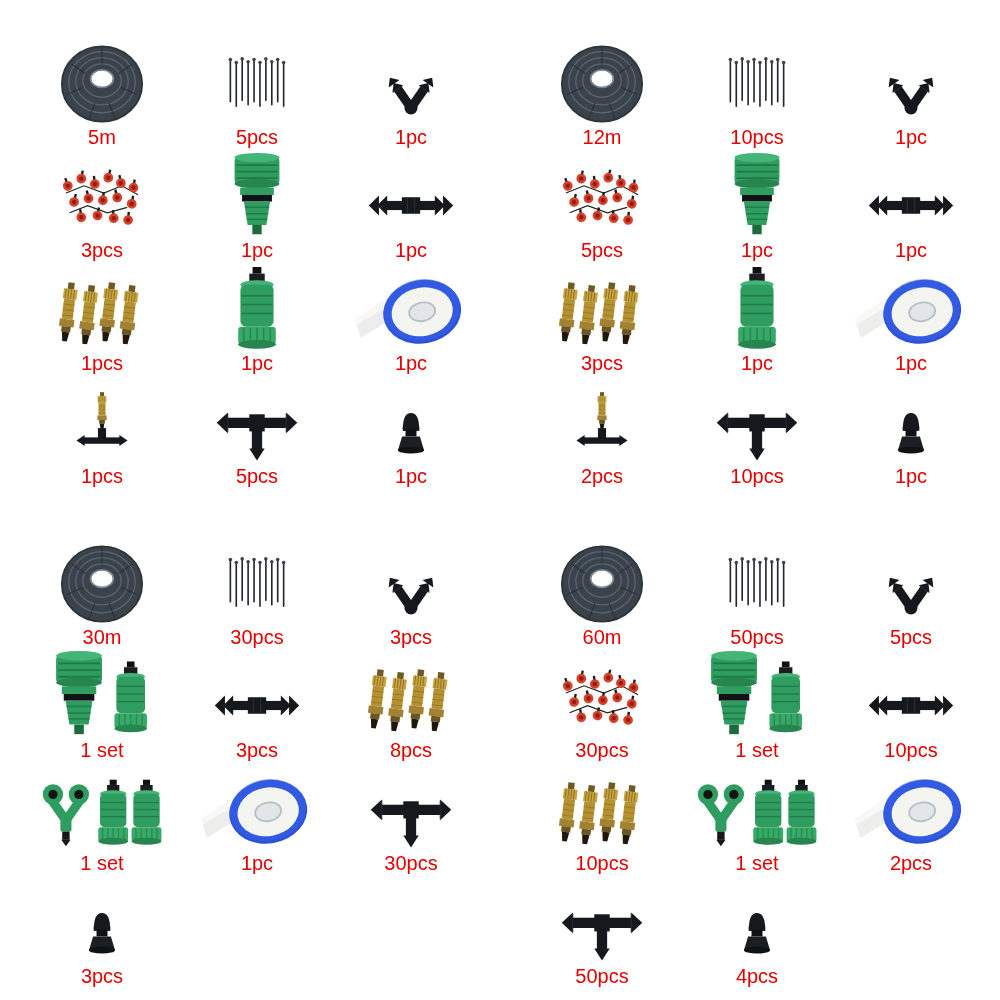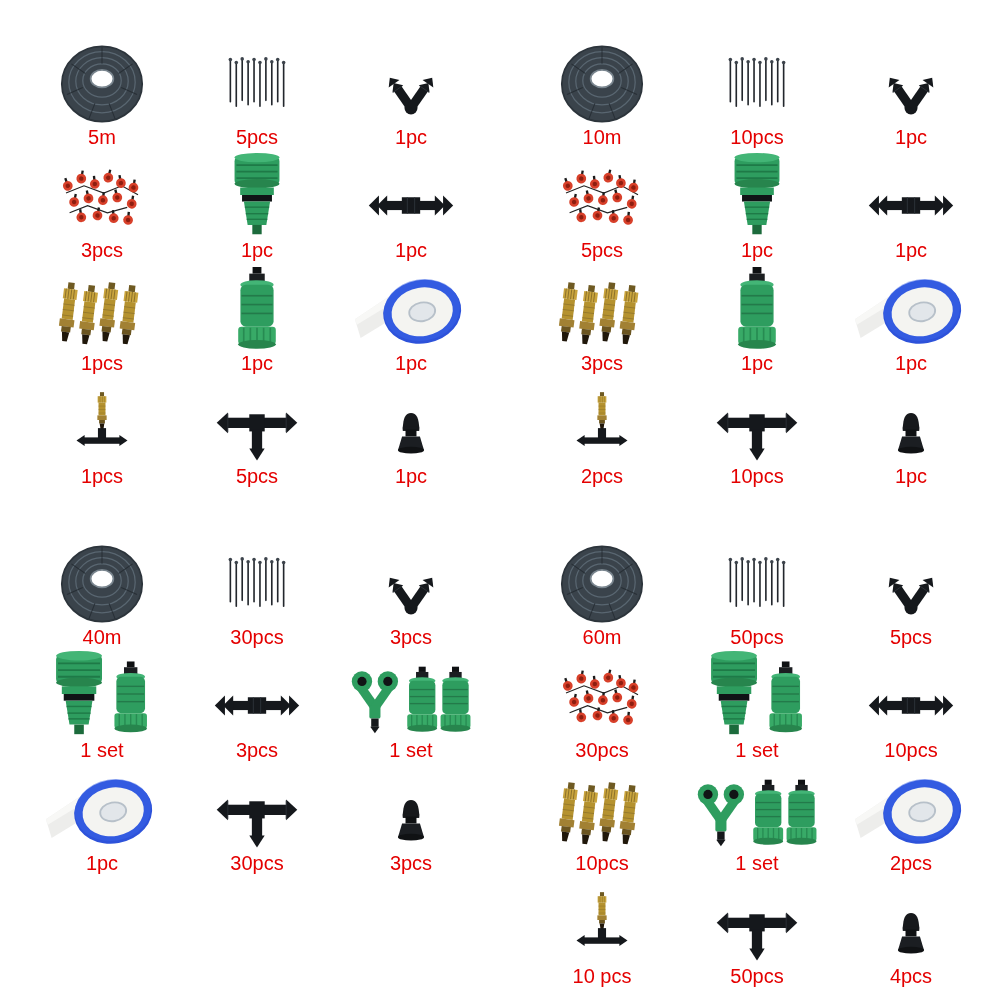--- a/index.html
+++ b/index.html
@@ -387,21 +387,21 @@
         <div class="qty">1pc</div>
       </div>
     </div>
     <div class="kit">
       <div class="cell">
         <div>
           <svg class="icon icon-hose-coil">
             <use href="#sym-hose-coil"></use>
           </svg>
         </div>
-        <div class="qty">10m</div>
+        <div class="qty">12m</div>
       </div>
       <div class="cell">
         <div>
           <svg class="icon icon-drip-stakes">
             <use href="#sym-drip-stakes"></use>
           </svg>
         </div>
         <div class="qty">10pcs</div>
       </div>
       <div class="cell">
@@ -485,21 +485,21 @@
         <div class="qty">1pc</div>
       </div>
     </div>
     <div class="kit">
       <div class="cell">
         <div>
           <svg class="icon icon-hose-coil">
             <use href="#sym-hose-coil"></use>
           </svg>
         </div>
-        <div class="qty">40m</div>
+        <div class="qty">30m</div>
       </div>
       <div class="cell">
         <div>
           <svg class="icon icon-drip-stakes">
             <use href="#sym-drip-stakes"></use>
           </svg>
         </div>
         <div class="qty">30pcs</div>
       </div>
       <div class="cell">
@@ -521,20 +521,28 @@
       <div class="cell">
         <div>
           <svg class="icon icon-barb-straight-connector">
             <use href="#sym-barb-straight-connector"></use>
           </svg>
         </div>
         <div class="qty">3pcs</div>
       </div>
       <div class="cell">
         <div>
+          <svg class="icon icon-brass-misting-nozzles">
+            <use href="#sym-brass-misting-nozzles"></use>
+          </svg>
+        </div>
+        <div class="qty">8pcs</div>
+      </div>
+      <div class="cell">
+        <div>
           <svg class="icon icon-y-connector-set">
             <use href="#sym-y-connector-set"></use>
           </svg>
         </div>
         <div class="qty">1 set</div>
       </div>
       <div class="cell">
         <div>
           <svg class="icon icon-teflon-tape">
             <use href="#sym-teflon-tape"></use>
@@ -627,28 +635,20 @@
       <div class="cell">
         <div>
           <svg class="icon icon-teflon-tape">
             <use href="#sym-teflon-tape"></use>
           </svg>
         </div>
         <div class="qty">2pcs</div>
       </div>
       <div class="cell">
         <div>
-          <svg class="icon icon-misting-nozzle-tee">
-            <use href="#sym-misting-nozzle-tee"></use>
-          </svg>
-        </div>
-        <div class="qty">10 pcs</div>
-      </div>
-      <div class="cell">
-        <div>
           <svg class="icon icon-barb-tee-connector">
             <use href="#sym-barb-tee-connector"></use>
           </svg>
         </div>
         <div class="qty">50pcs</div>
       </div>
       <div class="cell">
         <div>
           <svg class="icon icon-end-plug">
             <use href="#sym-end-plug"></use>

